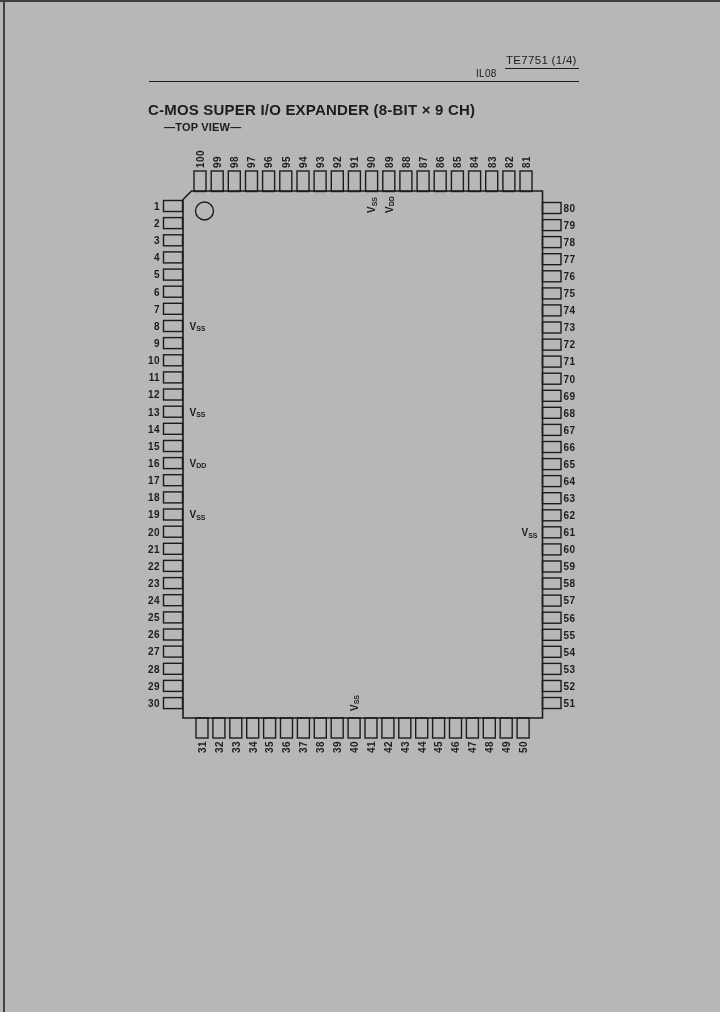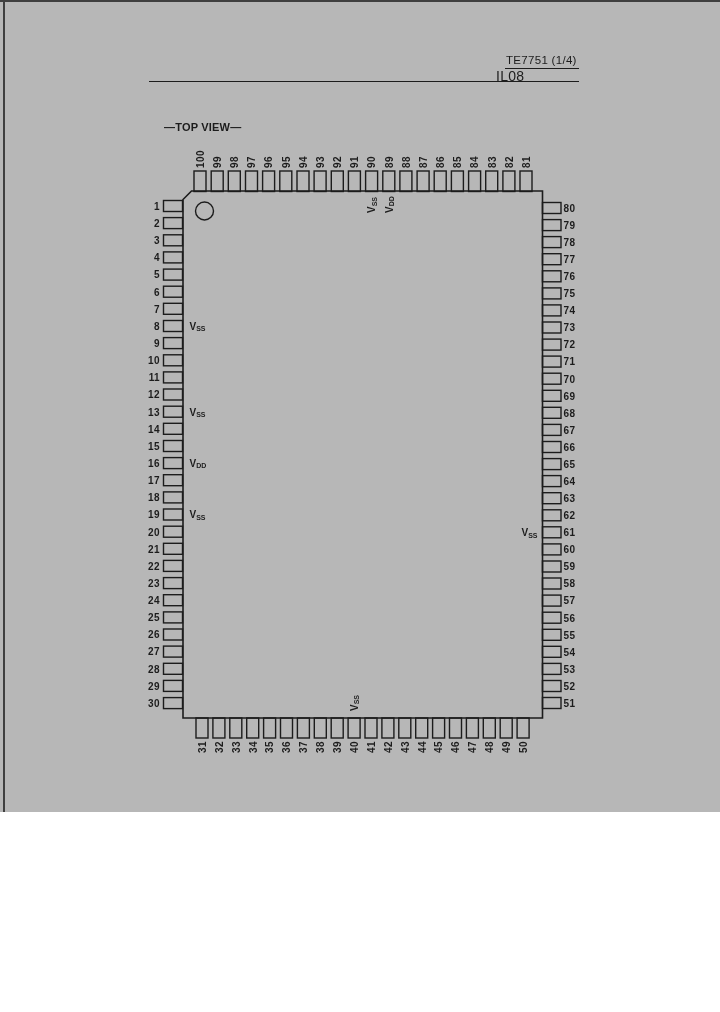--- a/index.html
+++ b/index.html
@@ -1,28 +1,28 @@
 <!DOCTYPE html>
 <html style="--bg: #b7b7b7; --ink: #1c1c1c;"><head>
 <meta charset="utf-8">
 <style>
   :root{ --bg:#b7b7b7; --ink:#1c1c1c; }
   html,body{ margin:0; padding:0; }
   .page{
-    position:relative; width:720px; height:812px;
+    position:relative; width:720px; height:1012px;
     background:var(--bg); color:var(--ink);
     font-family:"Liberation Sans", sans-serif;
     overflow:hidden;
   }
   .abs{ position:absolute; }
   .edge-left{ left:3px; top:0; width:1.5px; height:100%; background:#3f3f3f; }
   .edge-top{ left:0; top:0; width:100%; height:1.5px; background:#3f3f3f; }
   .doc-ref{ top:54px; left:506px; font-size:11.5px; letter-spacing:0.3px; }
   .rule-short{ top:67.5px; left:505px; width:74px; height:1.3px; background:var(--ink); }
-  .page-code{ top:68px; left:496px; font-size:14px; letter-spacing:0.3px; }
+  .page-code{ top:68px; left:476px; font-size:10px; letter-spacing:0.3px; }
   .rule-long{ top:80.5px; left:149px; width:430px; height:1.3px; background:var(--ink); }
   .title{ top:101px; left:148px; font-size:15px; font-weight:700; letter-spacing:0.2px; margin:0; }
   .view-label{ top:121px; left:164px; font-size:11px; font-weight:700; letter-spacing:0.2px; }
   #chip-svg{ position:absolute; left:0; top:0; }
   #chip-svg text{ font-family:"Liberation Sans", sans-serif; font-weight:700; fill:var(--ink); }
   #chip-svg .pin-num{ font-size:10px; letter-spacing:0.4px; }
   #chip-svg .pwr{ font-size:10px; }
   #chip-svg .pwr-sub{ font-size:7px; }
   #chip-svg rect{ fill:none; stroke:var(--ink); stroke-width:1.4; }
   #chip-svg path{ fill:none; stroke:var(--ink); stroke-width:1.6; }
@@ -33,20 +33,21 @@
 
 <div class="page">
   <div class="abs edge-left"></div>
   <div class="abs edge-top"></div>
 
   <div class="abs doc-ref">TE7751 (1/4)</div>
   <div class="abs rule-short"></div>
   <div class="abs page-code">IL08</div>
   <div class="abs rule-long"></div>
 
+  <h1 class="abs title">C-MOS SUPER I/O EXPANDER (8-BIT × 9 CH)</h1>
   <div class="abs view-label">—TOP VIEW—</div>
 
   <svg id="chip-svg" width="720" height="1012" viewBox="0 0 720 1012" xmlns="http://www.w3.org/2000/svg">
       <path d="M 191.5 191 L 542.5 191 L 542.5 718 L 183 718 L 183 199.5 Z"></path>
       <circle cx="204.5" cy="211" r="9"></circle>
       <rect x="194.0" y="171" width="12" height="20.5"></rect>
       <text class="pin-num" text-anchor="start" transform="translate(203.8 168) rotate(-90)">100</text>
       <rect x="211.2" y="171" width="12" height="20.5"></rect>
       <text class="pin-num" text-anchor="start" transform="translate(221.0 168) rotate(-90)">99</text>
       <rect x="228.3" y="171" width="12" height="20.5"></rect>

